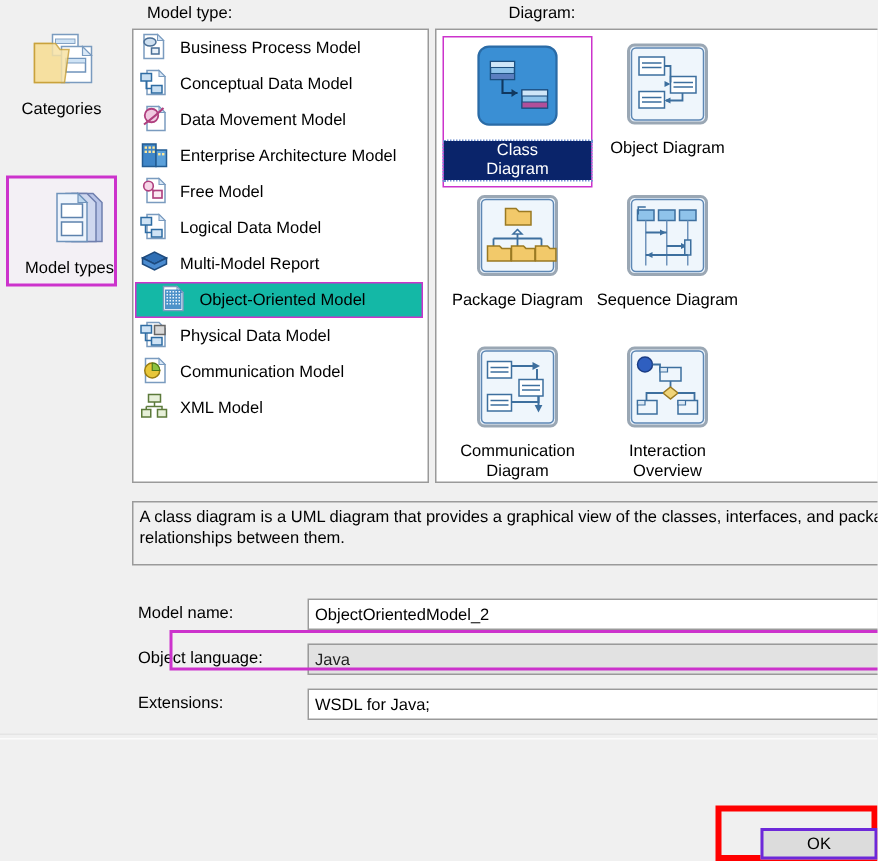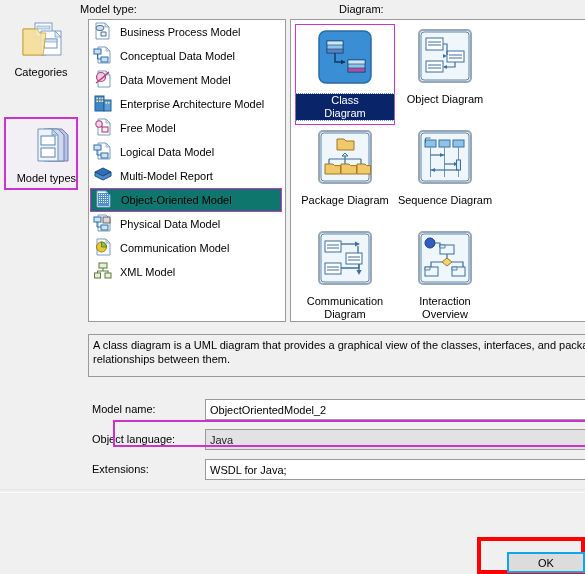--- a/index.html
+++ b/index.html
@@ -21,21 +21,21 @@
   
   .sec-cap{position:absolute;font-size:11px;color:#000;}
   
   #modeltype-list{
     position:absolute;left:88px;top:19px;width:198px;height:303px;
     background:#fff;border:1px solid #9a9a9a;box-sizing:border-box;overflow:hidden;
   }
   .mt-row{height:24px;display:flex;align-items:center;padding-left:4px;box-sizing:border-box;}
   .mt-row .ic{width:22px;height:22px;flex:0 0 22px;margin-right:5px;position:relative;}
   .mt-row .tx{font-size:11px;color:#000;white-space:nowrap;}
-  .mt-row.sel{border:1px solid #cc33cc;background:#0f766e;margin:0 3px 0 1px;padding-left:3px;}
+  .mt-row.sel{border:1px solid #cc33cc;background:#14b8a6;margin:0 3px 0 1px;padding-left:15px;}
   
   #diagram-panel{
     position:absolute;left:290px;top:19px;width:305px;height:303px;
     background:#fff;border:1px solid #9a9a9a;box-sizing:border-box;overflow:hidden;
   }
   .dg-grid{display:flex;flex-wrap:wrap;padding:4px 0 0 4px;}
   .dg-cell{width:100px;height:101px;display:flex;flex-direction:column;align-items:center;
      justify-content:flex-start;box-sizing:border-box;padding-top:3px;position:relative;}
   .dg-cell .thumb{width:62px;height:62px;position:relative;}
   .dg-cell .lbl{margin-top:4px;font-size:11px;line-height:13px;text-align:center;color:#000;width:100px;
@@ -60,21 +60,21 @@
   .f-in.ro{background:#e2e2e2;color:#222;}
   #hl-objlang{position:absolute;left:113px;top:420px;width:600px;height:27px;
      border:2px solid #cc33cc;box-sizing:border-box;pointer-events:none;}
   
   #sep{position:absolute;left:0;top:489px;width:585px;height:2px;
      border-top:1px solid #e4e4e4;border-bottom:1px solid #fbfbfb;}
   
   #ok-annot{position:absolute;left:477px;top:537px;width:108px;height:37px;
      border:4px solid #ff0000;box-sizing:border-box;background:#f0f0f0;}
   #ok-button{position:absolute;left:507px;top:552px;width:78px;height:21px;
-     background:#dcdcdc;border:2px solid #0ea5e9;box-sizing:border-box;
+     background:#dcdcdc;border:2px solid #6d28d9;box-sizing:border-box;
      font-family:"Liberation Sans",sans-serif;font-size:11px;color:#000;
      display:flex;align-items:center;justify-content:center;}
 </style>
 </head>
 <body>
 
 <div id="left-rail">
 
   <div class="rail-btn" id="rail-categories">
     <span class="glyph">
@@ -100,21 +100,21 @@
         <path d="M6 6h14l6 6v26H6z" fill="#eef4fc" stroke="#6f93bb" stroke-width="1"></path>
         <path d="M20 6l6 6h-6z" fill="#bcd6ee" stroke="#6f93bb" stroke-width=".8"></path>
         <rect x="9" y="13" width="14" height="9" fill="#fff" stroke="#5d82ad" stroke-width="1"></rect>
         <rect x="9" y="25" width="14" height="9" fill="#fff" stroke="#5d82ad" stroke-width="1"></rect>
       </svg>
     </span>
     <span class="cap">Model types</span>
   </div>
 </div>
 
-<div class="sec-cap" style="left:80px;top:3px;">Model type:</div>
+<div class="sec-cap" style="left:98px;top:3px;">Model type:</div>
 <div class="sec-cap" style="left:291px;top:3px;padding-left:48px;">Diagram:</div>
 
 <div id="modeltype-list">
 
   <div class="mt-row">
     <span class="ic">
       <svg width="20" height="20" viewBox="0 0 20 20">
         <path d="M3 2h9l4 4v12H3z" fill="#fff" stroke="#7a9bbf" stroke-width="1"></path>
         <path d="M12 2l4 4h-4z" fill="#d7e7f7" stroke="#7a9bbf" stroke-width=".7"></path>
         <ellipse cx="7" cy="7" rx="4" ry="2.6" fill="#cfe0f0" stroke="#4a6f96" stroke-width="1"></ellipse>

